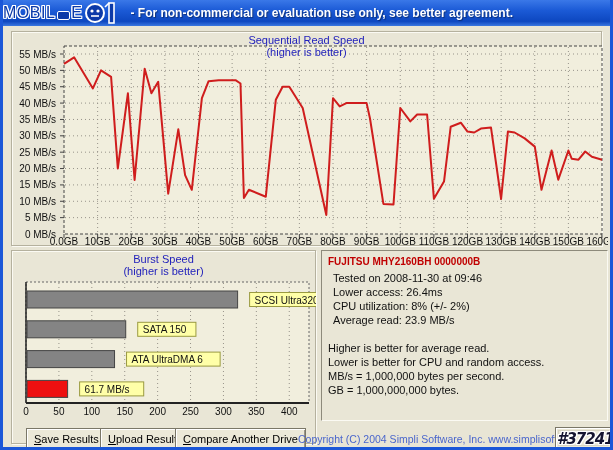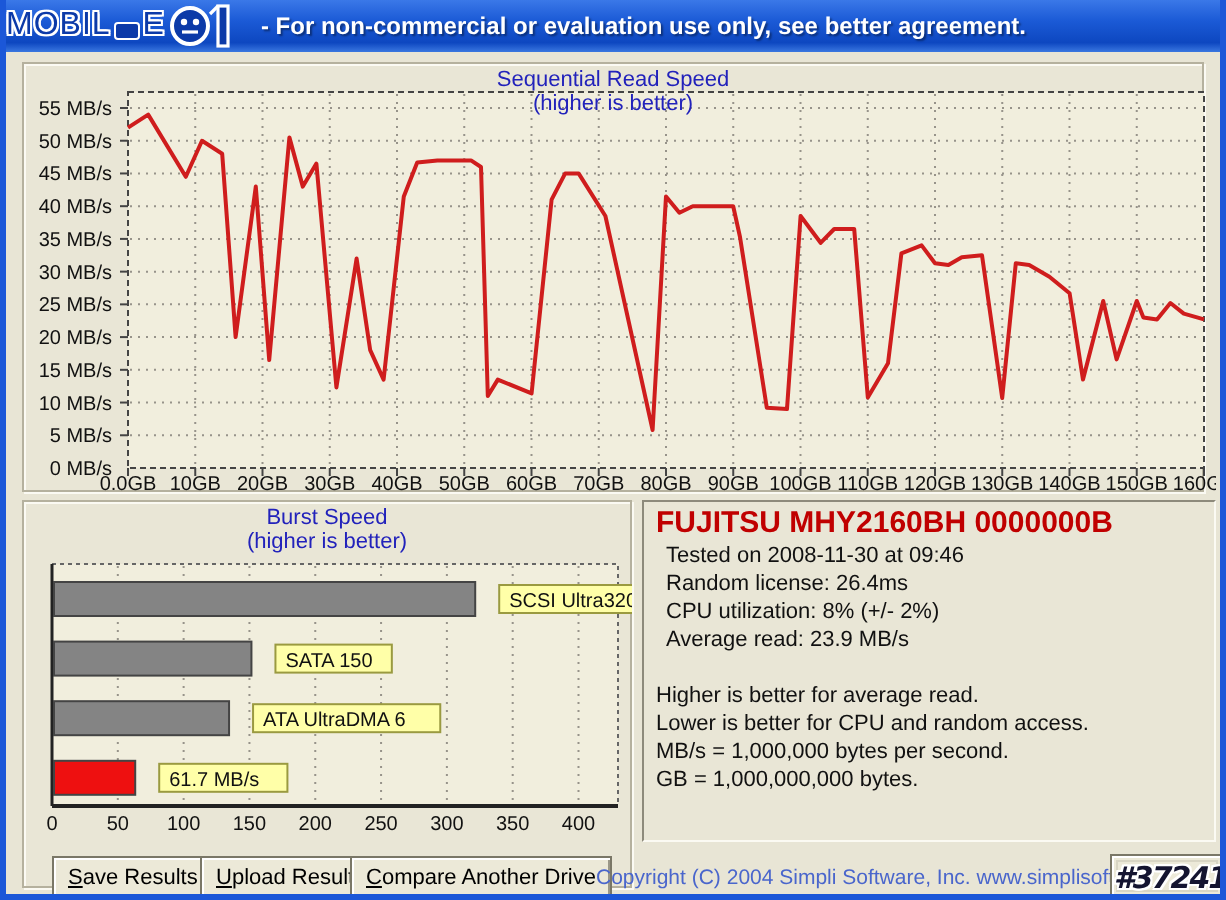--- a/index.html
+++ b/index.html
@@ -43,21 +43,21 @@
   }
   .t1 { top:2px; } .t2 { top:14px; }
   .chart-svg { position:absolute; left:1px; top:1px; z-index:1; }
   
   .infobox {
     position:absolute; left:318px; top:250px; width:287px; height:171px;
     background:#e9e6d6; padding:4px 6px; font-size:11px; line-height:14px; color:#111;
     border-top:1px solid #8d8a7b; border-left:1px solid #8d8a7b;
     border-bottom:1px solid #fbfaf3; border-right:1px solid #fbfaf3;
   }
-  .drive-title { color:#c00000; font-weight:bold; font-size:15px; margin-bottom:2px; }
+  .drive-title { color:#c00000; font-weight:bold; font-size:10px; margin-bottom:2px; }
   .info-line { padding-left:5px; }
   .info-gap { height:14px; }
   
   .win-btn {
     position:absolute; top:428px; height:21px; padding:0 7px;
     background:#ece9d8; font-size:11px; color:#000;
     font-family:"Liberation Sans","DejaVu Sans",sans-serif;
     border:1px solid #7a7767;
     box-shadow:inset 1px 1px 0 #fff, inset -1px -1px 0 #9a9788;
     cursor:default;
@@ -228,21 +228,21 @@
         <text x="118.53255813953488" y="111.1" font-size="10" fill="#111">ATA UltraDMA 6</text>
         <rect x="14" y="128.4" width="40.607209302325586" height="17" fill="#ee1010" stroke="#444" stroke-width="1"></rect>
         <rect x="66.60720930232559" y="129.9" width="64.1" height="14" fill="#ffffa8" stroke="#9a9a40" stroke-width="1"></rect>
         <text x="71.60720930232559" y="140.9" font-size="10" fill="#111">61.7 MB/s</text>
       </svg>
   </div>
 
   <div class="infobox">
     <div class="drive-title">FUJITSU MHY2160BH 0000000B</div>
     <div class="info-line">Tested on 2008-11-30 at 09:46</div>
-    <div class="info-line">Random license: 26.4ms</div>
+    <div class="info-line">Lower access: 26.4ms</div>
     <div class="info-line">CPU utilization: 8% (+/- 2%)</div>
     <div class="info-line">Average read: 23.9 MB/s</div>
     <div class="info-gap"></div>
     <div>Higher is better for average read.</div>
     <div>Lower is better for CPU and random access.</div>
     <div>MB/s = 1,000,000 bytes per second.</div>
     <div>GB = 1,000,000,000 bytes.</div>
   </div>
 
   <button class="win-btn btn-save"><u>S</u>ave Results</button>

